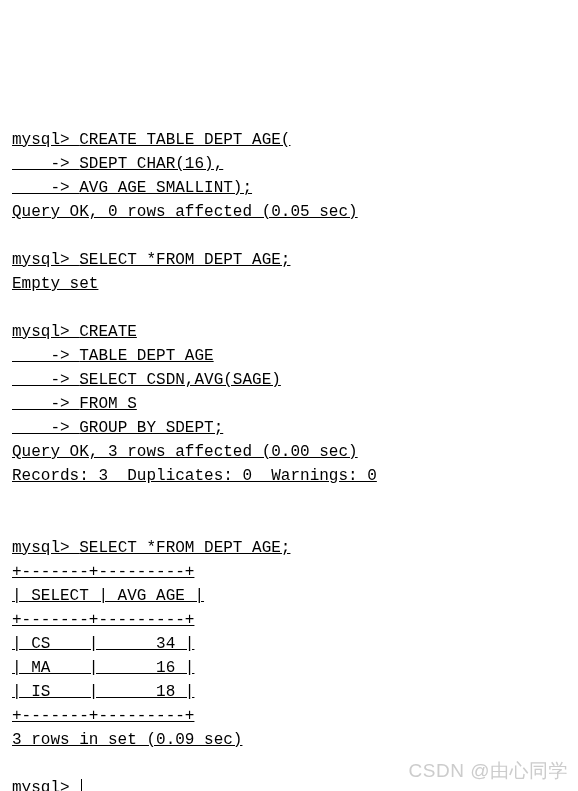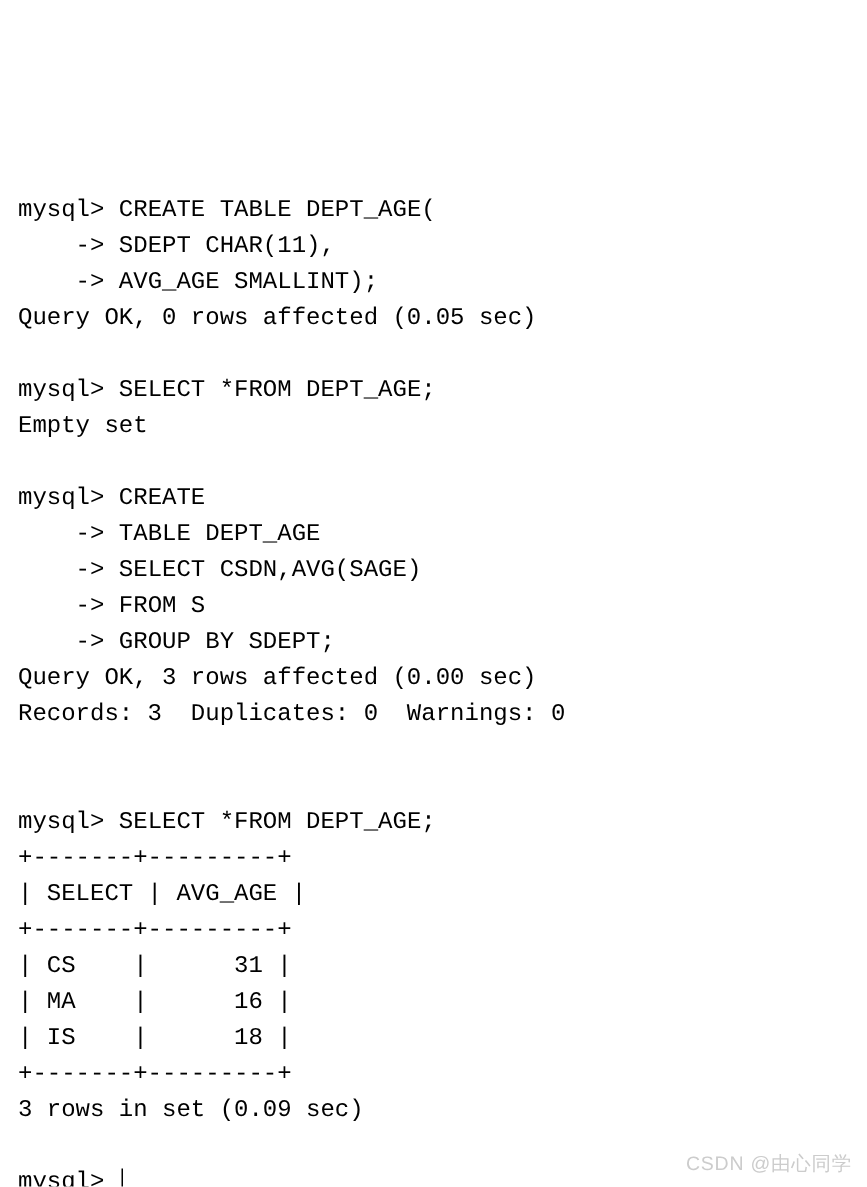--- a/index.html
+++ b/index.html
@@ -9,69 +9,69 @@
     font-size: 16px;
     line-height: 1.5;
     color: #000;
     background: #fff;
     white-space: pre;
     position: relative;
     width: 578px;
     height: 791px;
     box-sizing: border-box;
   }
-  .line { white-space: pre; }
+  .line { white-space: pre; text-decoration: underline; }
   .cursor {
     display: inline-block;
     width: 1px;
     height: 18px;
     background: #000;
     vertical-align: text-bottom;
     margin-left: 2px;
   }
   .watermark {
     position: absolute;
     bottom: 6px;
     right: 10px;
     font-family: sans-serif;
-    font-size: 13px;
+    font-size: 19px;
     color: #ccc;
     letter-spacing: 0.5px;
     white-space: nowrap;
     text-align: center;
   }
 </style>
 </head>
 <body>
 
 
 
 <div>
 <span class="line"><span>mysql&gt; </span><span>CREATE TABLE DEPT_AGE(</span></span>
-<span class="line"><span>    -&gt; </span><span>SDEPT CHAR(11),</span></span>
+<span class="line"><span>    -&gt; </span><span>SDEPT CHAR(16),</span></span>
 <span class="line"><span>    -&gt; </span><span>AVG_AGE SMALLINT);</span></span>
 <span class="line">Query OK, 0 rows affected (0.05 sec)</span>
 
 <span class="line"><span>mysql&gt; </span><span>SELECT *FROM DEPT_AGE;</span></span>
 <span class="line">Empty set</span>
 
 <span class="line"><span>mysql&gt; </span><span>CREATE</span></span>
 <span class="line"><span>    -&gt; </span><span>TABLE DEPT_AGE</span></span>
 <span class="line"><span>    -&gt; </span><span>SELECT CSDN,AVG(SAGE)</span></span>
 <span class="line"><span>    -&gt; </span><span>FROM S</span></span>
 <span class="line"><span>    -&gt; </span><span>GROUP BY SDEPT;</span></span>
 <span class="line">Query OK, 3 rows affected (0.00 sec)</span>
 <span class="line">Records: 3  Duplicates: 0  Warnings: 0</span>
 
 
 <span class="line"><span>mysql&gt; </span><span>SELECT *FROM DEPT_AGE;</span></span>
 <span class="line">+-------+---------+</span>
 <span class="line">| SELECT | AVG_AGE |</span>
 <span class="line">+-------+---------+</span>
-<span class="line">| CS    |      31 |</span>
+<span class="line">| CS    |      34 |</span>
 <span class="line">| MA    |      16 |</span>
 <span class="line">| IS    |      18 |</span>
 <span class="line">+-------+---------+</span>
 <span class="line">3 rows in set (0.09 sec)</span>
 
 <span class="line"><span>mysql&gt; </span><span class="cursor"></span></span>
 </div>
 
 <div class="watermark">CSDN @由心同学</div>
 

